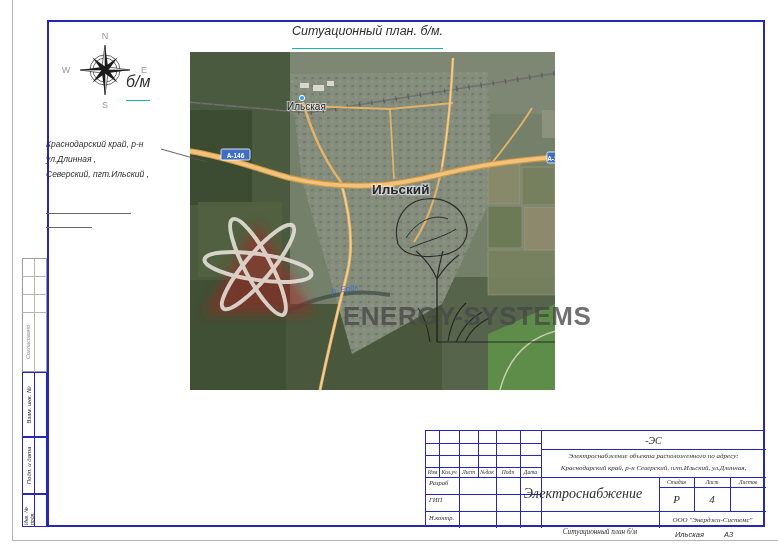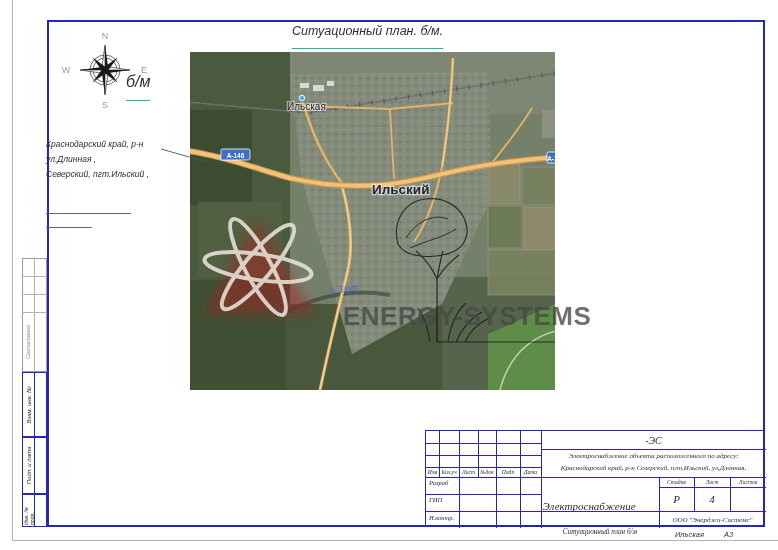--- a/index.html
+++ b/index.html
@@ -265,21 +265,21 @@
     <div class="abs gost" style="left:3px; top:65px; font-size:6.5px;">ГИП</div>
     <div class="abs gost" style="left:3px; top:83px; font-size:6.5px;">Н.контр.</div>
 
     <div class="cell gost" style="left:115px; top:0; width:225px; height:18px; font-size:10px;">-ЭС</div>
 
     <div class="abs gost" style="left:116px; top:20px; width:223px; text-align:center; font-size:7px; line-height:11.5px;">
       <div>Электроснабжение объекта расположенного по адресу:</div>
       <div>Краснодарский край, р-н Северский, пгт.Ильский, ул.Длинная,</div>
     </div>
 
-    <div class="cell gost" style="left:104px; top:46px; width:118px; height:34px; font-size:11px;margin-top:12px;">Электроснабжение</div>
+    <div class="cell gost" style="left:98px; top:46px; width:118px; height:34px; font-size:14px;">Электроснабжение</div>
     <div class="cell gost" style="left:115px; top:80px; width:118px; height:17px; font-size:7.2px;margin-top:12px;">Ситуационный план б/м</div>
 
     <div class="cell gost" style="left:233px; top:46px; width:35px; height:10px; font-size:5.6px;">Стадия</div>
     <div class="cell gost" style="left:268px; top:46px; width:36px; height:10px; font-size:5.6px;">Лист</div>
     <div class="cell gost" style="left:304px; top:46px; width:36px; height:10px; font-size:5.6px;">Листов</div>
     <div class="cell gost" style="left:233px; top:56px; width:35px; height:24px; font-size:11px;">Р</div>
     <div class="cell gost" style="left:268px; top:56px; width:36px; height:24px; font-size:11px;">4</div>
     <div class="cell gost" style="left:304px; top:56px; width:36px; height:24px; font-size:11px;"></div>
 
     <div class="cell gost" style="left:233px; top:80px; width:107px; height:17px; font-size:7px;">ООО "Энерджи-Системс"</div>

